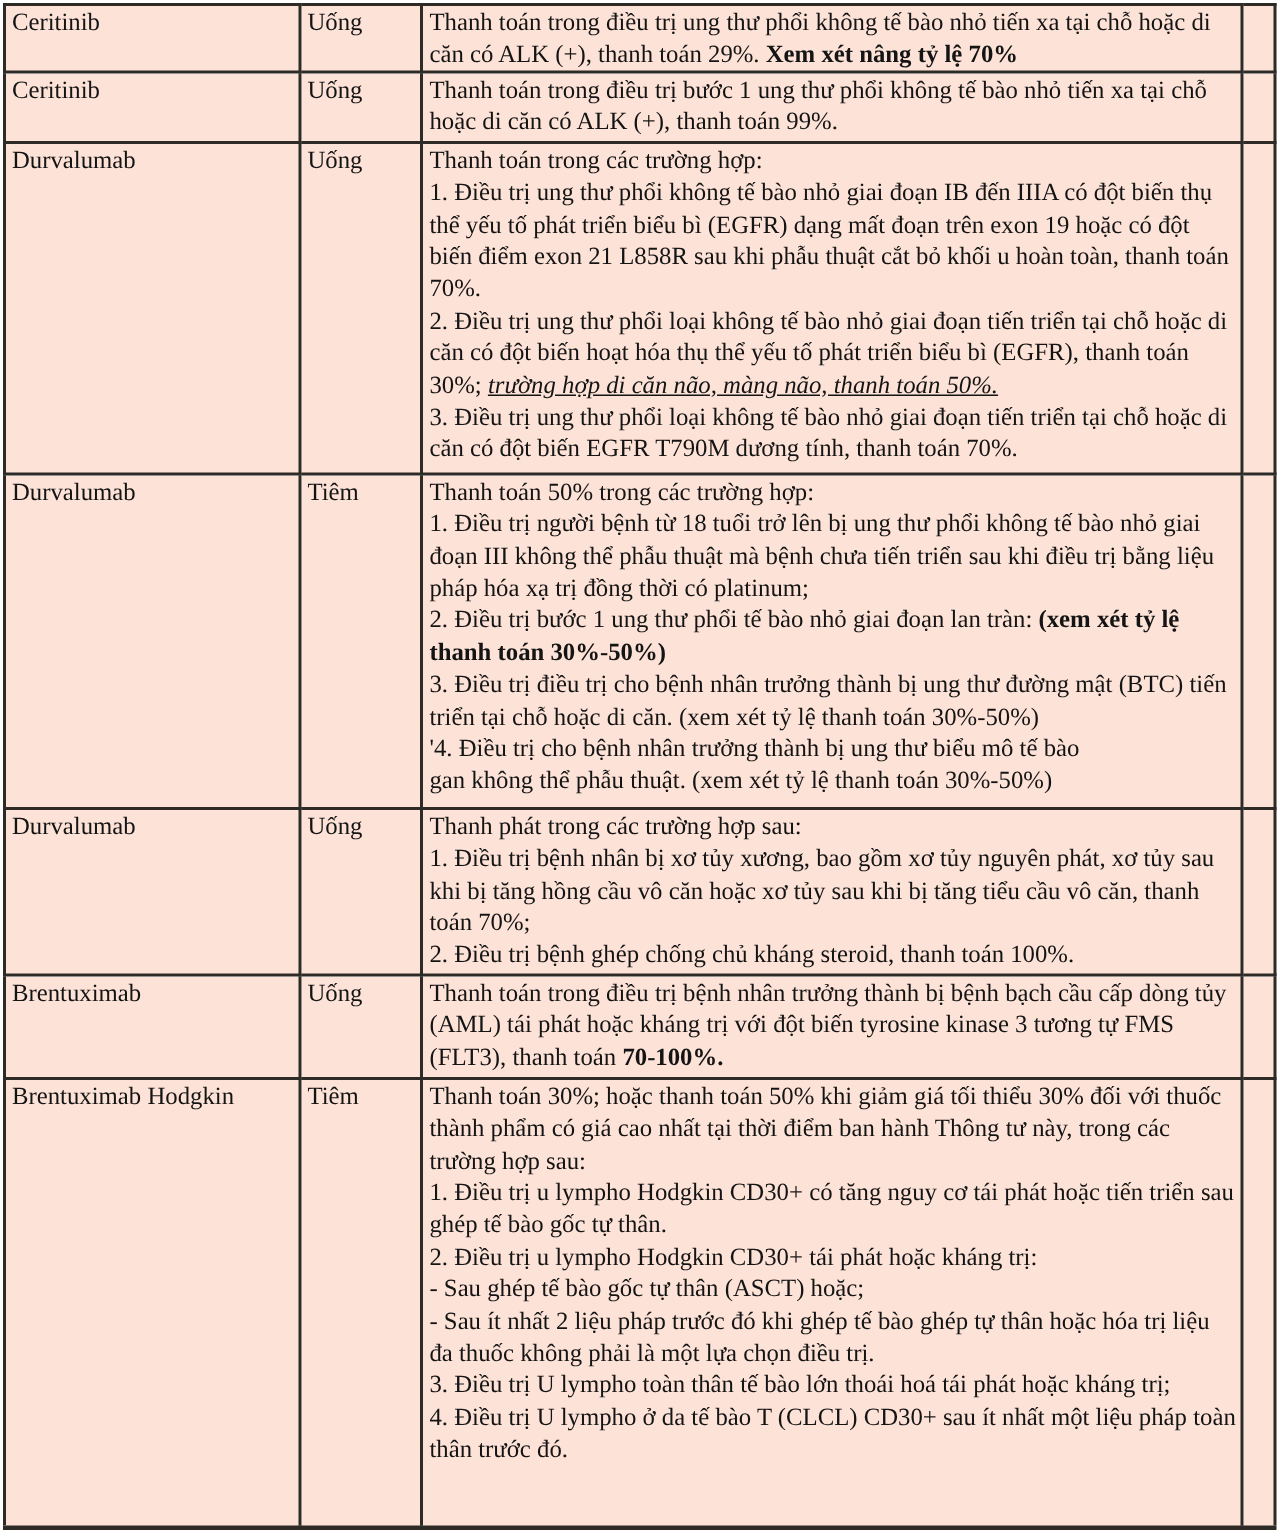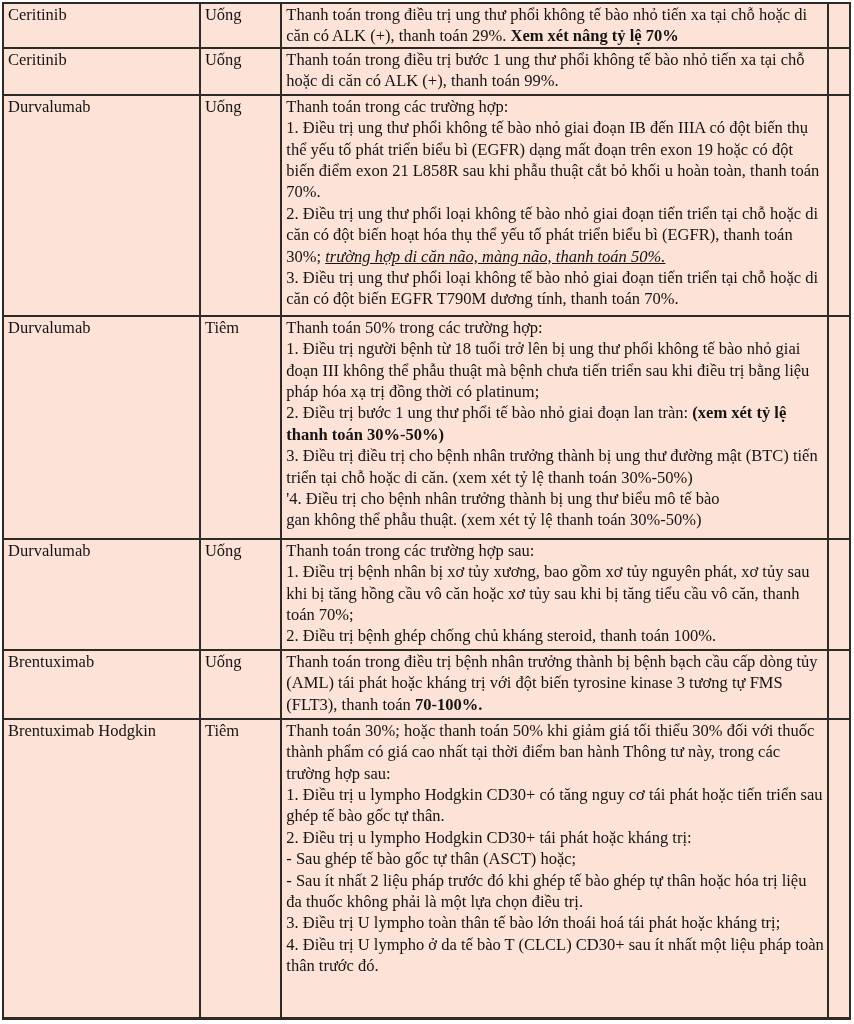--- a/index.html
+++ b/index.html
@@ -83,21 +83,21 @@
       </tr>
       <tr class="h221">
         <td class="c-name">Durvalumab</td>
         <td class="c-route">Tiêm</td>
         <td class="c-desc"><span>Thanh toán 50% trong các trường hợp:</span><br><span>1. Điều trị người bệnh từ 18 tuổi trở lên bị ung thư phổi không tế bào nhỏ giai đoạn III không thể phẫu thuật mà bệnh chưa tiến triển sau khi điều trị bằng liệu pháp hóa xạ trị đồng thời có platinum;</span><br><span>2. Điều trị bước 1 ung thư phổi tế bào nhỏ giai đoạn lan tràn: </span><span class="b">(xem xét tỷ lệ thanh toán 30%-50%)</span><br><span>3. Điều trị điều trị cho bệnh nhân trưởng thành bị ung thư đường mật (BTC) tiến triển tại chỗ hoặc di căn.  (xem xét tỷ lệ thanh toán 30%-50%)</span><br><span>'4. Điều trị cho bệnh nhân trưởng thành bị ung thư biểu mô tế bào</span><br><span>gan không thể phẫu thuật. (xem xét tỷ lệ thanh toán 30%-50%)</span></td>
         <td class="c-note"></td>
       </tr>
       <tr class="h109">
         <td class="c-name">Durvalumab</td>
         <td class="c-route">Uống</td>
-        <td class="c-desc"><span>Thanh toán trong các trường hợp sau:</span><br><span>1. Điều trị bệnh nhân bị xơ tủy xương, bao gồm xơ tủy nguyên phát, xơ tủy sau khi bị tăng hồng cầu vô căn hoặc xơ tủy sau khi bị tăng tiểu cầu vô căn, thanh toán 70%;</span><br><span>2. Điều trị bệnh ghép chống chủ kháng steroid, thanh toán 100%.</span></td>
+        <td class="c-desc"><span>Thanh phát trong các trường hợp sau:</span><br><span>1. Điều trị bệnh nhân bị xơ tủy xương, bao gồm xơ tủy nguyên phát, xơ tủy sau khi bị tăng hồng cầu vô căn hoặc xơ tủy sau khi bị tăng tiểu cầu vô căn, thanh toán 70%;</span><br><span>2. Điều trị bệnh ghép chống chủ kháng steroid, thanh toán 100%.</span></td>
         <td class="c-note"></td>
       </tr>
       <tr class="h67">
         <td class="c-name">Brentuximab</td>
         <td class="c-route">Uống</td>
         <td class="c-desc"><span>Thanh toán trong điều trị bệnh nhân trưởng thành bị bệnh bạch cầu cấp dòng tủy (AML) tái phát hoặc kháng trị với đột biến tyrosine kinase 3 tương tự FMS (FLT3), thanh toán </span><span class="b">70-100%.</span></td>
         <td class="c-note"></td>
       </tr>
       <tr class="h297">
         <td class="c-name">Brentuximab Hodgkin</td>

